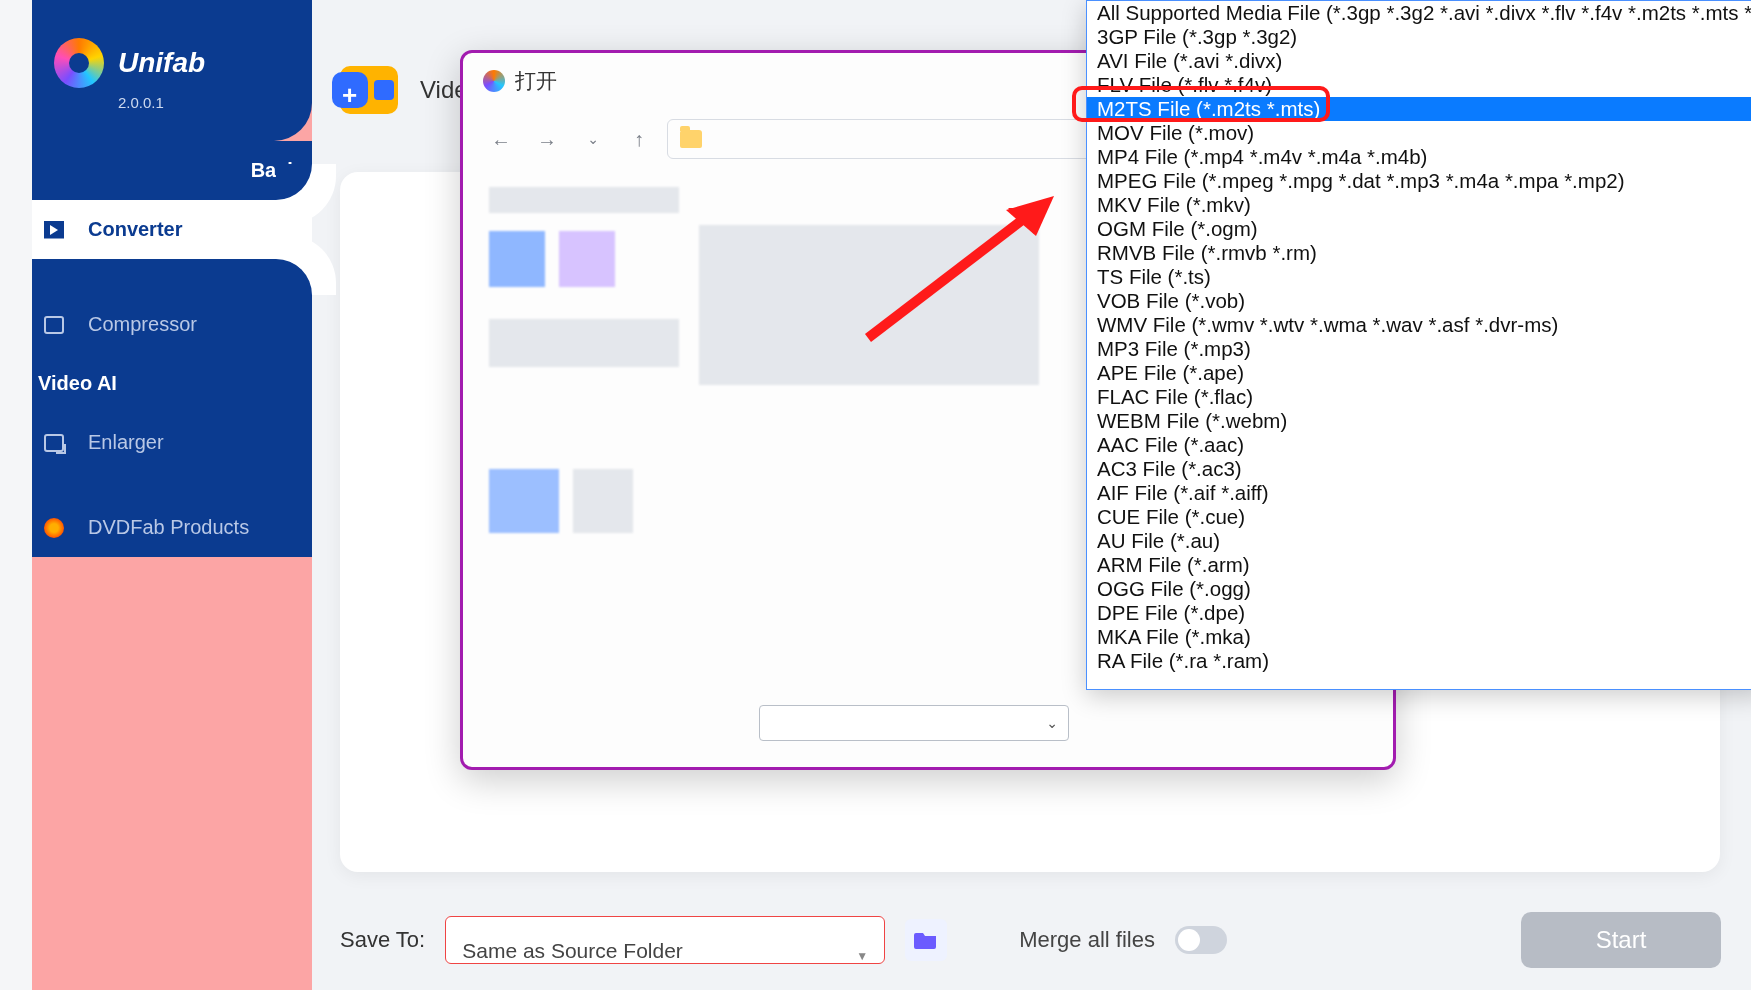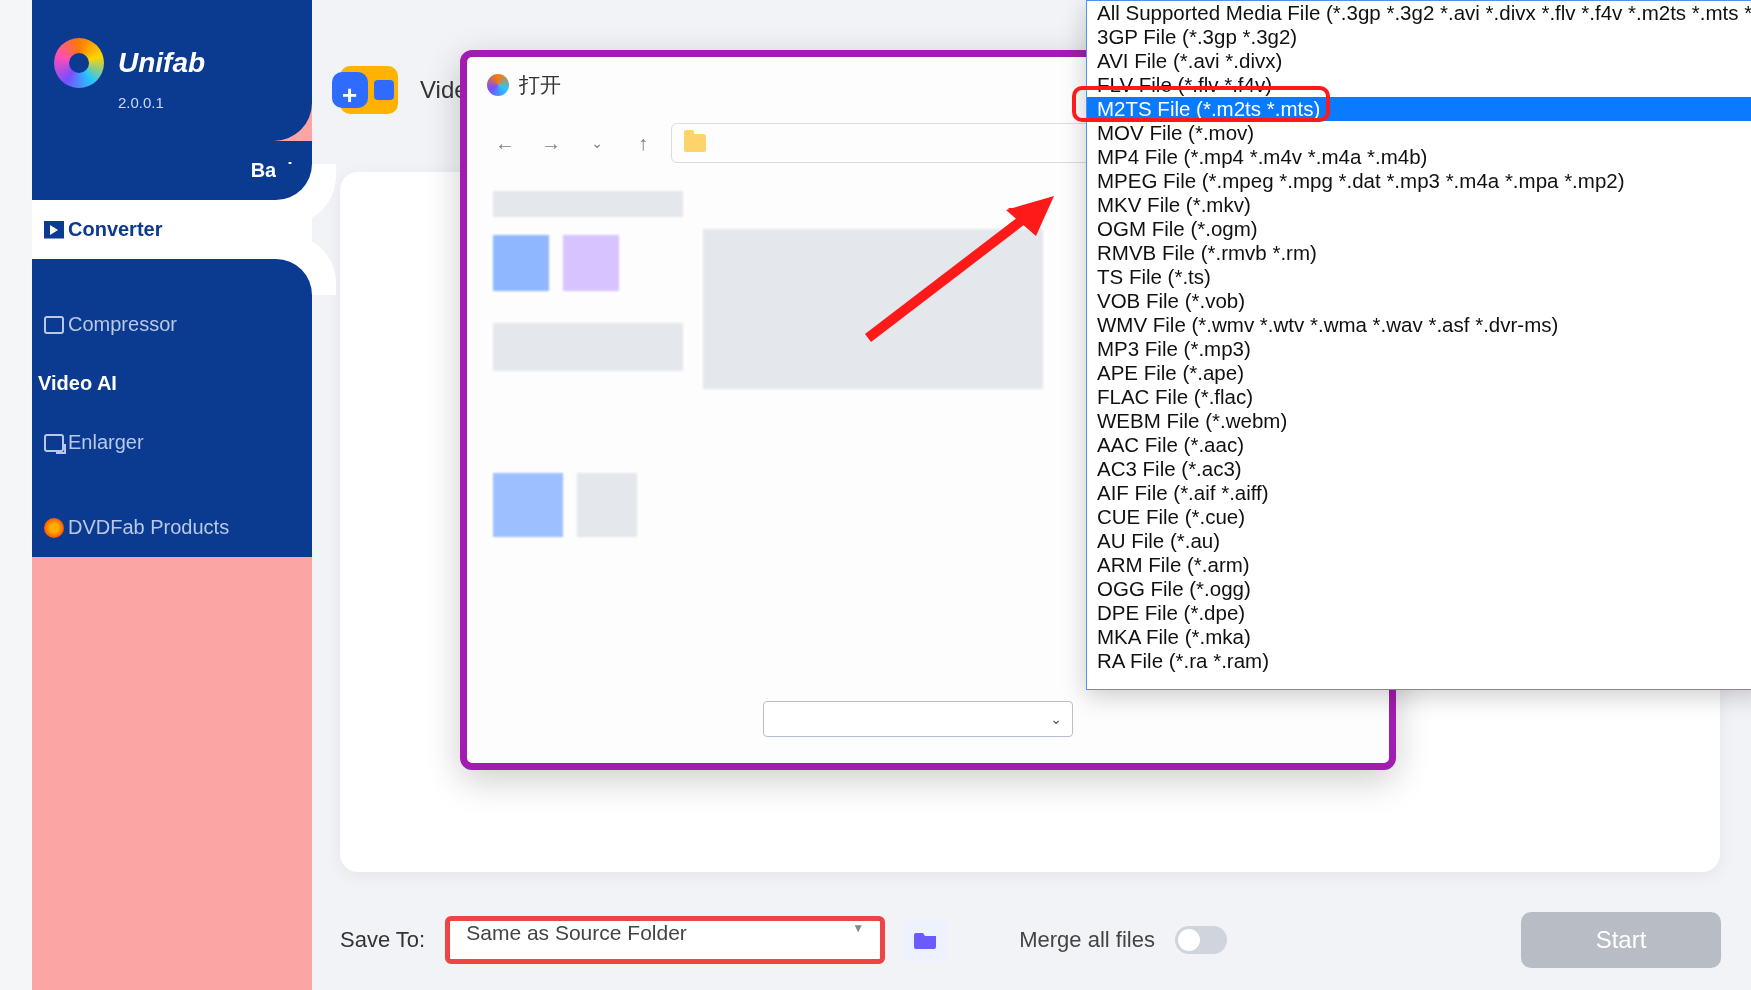--- a/index.html
+++ b/index.html
@@ -7,21 +7,21 @@
 
 .sidebar { position:absolute; left:0; top:0; width:280px; height:100%; background:#fca5a5; z-index:1;margin-left:32px; }
 .side-top { border-bottom-right-radius:38px; background:#0b3b90; padding:38px 28px 30px 22px; }
 .logo-row { display:flex; align-items:center; gap:14px; }
 .logo-ic { width:50px; height:50px; border-radius:50%; background:conic-gradient(#ff7a00,#ffd400,#22c7ff,#7a4dff,#ff4db8,#ff7a00); display:flex; align-items:center; justify-content:center; }
 .logo-ic::after{content:"";width:20px;height:20px;border-radius:50%;background:#0b3b90;}
 .app-name { color:#fff; font-size:28px; font-style:italic; font-weight:700; }
 .app-ver { color:#cdd9ef; font-size:15px; margin-top:6px; margin-left:64px; }
 .side-block { background:#0b3b90; }
 .side-hdr { color:#fff; font-size:20px; font-weight:700; padding:18px 8px; }
-.side-item { display:flex; align-items:center; gap:4px; padding:18px 12px; color:#b9c8e6; font-size:20px; cursor:pointer; }
+.side-item { display:flex; align-items:center; gap:24px; padding:18px 12px; color:#b9c8e6; font-size:20px; cursor:pointer; }
 .side-item.active { background:#fff; color:#0b3b90; font-weight:600; border-top-left-radius:0; }
 .notch-wrap { position:relative; }
 .notch-wrap::before,.notch-wrap::after{content:"";position:absolute;right:0;width:36px;height:36px;background:#0b3b90;}
 .notch-wrap::before{top:-36px;border-bottom-right-radius:36px;box-shadow:12px 12px 0 12px #fff;}
 .notch-wrap::after{bottom:-36px;border-top-right-radius:36px;box-shadow:12px -12px 0 12px #fff;}
 .s-icon{width:20px;height:18px;display:inline-block;}
 .s-play{background:#b9c8e6;clip-path:polygon(0 0,100% 0,100% 100%,0 100%);position:relative;}
 .s-play::after{content:"";position:absolute;left:6px;top:4px;border-left:8px solid #0b3b90;border-top:5px solid transparent;border-bottom:5px solid transparent;}
 .side-item.active .s-play{background:#0b3b90;} .side-item.active .s-play::after{border-left-color:#fff;}
 .s-comp{border:2px solid #b9c8e6;border-radius:3px;}
@@ -35,30 +35,30 @@
 .add-ic { width:58px; height:48px; background:#ffb300; border-radius:10px; position:relative; }
 .add-ic::before{content:"";position:absolute;left:-8px;top:6px;width:36px;height:36px;background:#2f6bff;border-radius:10px;}
 .add-plus{position:absolute;left:2px;top:14px;color:#fff;font-size:26px;font-weight:700;z-index:1;}
 .add-cam{position:absolute;right:4px;top:14px;width:20px;height:20px;background:#2f6bff;border-radius:4px;}
 .add-txt{font-size:24px;color:#333;}
 
 .card { position:absolute; left:60px; top:172px; width:1380px; height:700px; background:#fff; border-radius:18px; box-shadow:0 4px 18px rgba(0,0,0,.06); }
 
 .bottom { position:absolute; left:60px; bottom:22px; right:30px; display:flex; align-items:center; gap:20px; }
 .lbl { font-size:22px; color:#333; }
-.select { flex:0 0 440px; height:48px; background:#fff; border:5px solid #ef4444; border-radius:6px; display:flex; align-items:flex-start; padding:0 16px; justify-content:space-between; font-size:21px; color:#444; }
+.select { flex:0 0 440px; height:48px; background:#fff; border:1px solid #ef4444; border-radius:6px; display:flex; align-items:flex-end; padding:0 16px; justify-content:space-between; font-size:21px; color:#444; }
 .caret{font-size:12px;color:#888;}
 .fold-btn{width:42px;height:42px;background:#eef2ff;border-radius:6px;display:flex;align-items:center;justify-content:center;}
 .fold-btn svg{width:24px;height:20px;fill:#6b5bff;}
 .merge-lbl{font-size:22px;color:#444;margin-left:52px;}
 .toggle{width:52px;height:28px;background:#cfd4dd;border-radius:20px;position:relative;}
 .toggle::after{content:"";position:absolute;left:3px;top:3px;width:22px;height:22px;border-radius:50%;background:#fff;}
 .start-btn{margin-left:auto;width:200px;height:56px;background:#b7bcc5;color:#fff;font-size:24px;border-radius:10px;display:flex;align-items:center;justify-content:center;}
 
-.dialog{position:absolute;left:460px;top:50px;width:936px;height:720px;background:#fdfdfd;border:7px solid #a21caf;border-radius:12px;box-shadow:0 10px 36px rgba(0,0,0,.2);z-index:3;}
+.dialog{position:absolute;left:460px;top:50px;width:936px;height:720px;background:#fdfdfd;border:3px solid #a21caf;border-radius:12px;box-shadow:0 10px 36px rgba(0,0,0,.2);z-index:3;}
 .dlg-title{display:flex;align-items:center;gap:10px;padding:14px 20px;font-size:21px;color:#333;}
 .dlg-logo{width:22px;height:22px;border-radius:50%;background:conic-gradient(#ff7a00,#22c7ff,#7a4dff,#ff7a00);}
 .dlg-nav{display:flex;align-items:center;gap:10px;padding:10px 20px;}
 .nav-btn{width:36px;height:36px;display:flex;align-items:center;justify-content:center;color:#7a7f88;font-size:20px;}
 .path-box{flex:1;height:40px;border:1px solid #d8dce3;border-radius:6px;display:flex;align-items:center;padding:0 12px;gap:10px;}
 .path-fold{width:22px;height:18px;background:#ffd36b;border-radius:3px 3px 2px 2px;position:relative;} .path-fold::before{content:"";position:absolute;top:-4px;left:0;width:10px;height:5px;background:#ffd36b;border-radius:2px 2px 0 0;}
 .dlg-body{position:relative;height:540px;overflow:hidden;}
 .mos{position:absolute;background:#e4e7ec;filter:blur(1px);}
 .combo{position:absolute;left:296px;bottom:26px;width:310px;height:36px;border:1px solid #b9bfc8;border-radius:4px;background:#fff;display:flex;align-items:center;justify-content:flex-end;padding-right:10px;}
 .combo .caret{color:#555;font-size:14px;}

